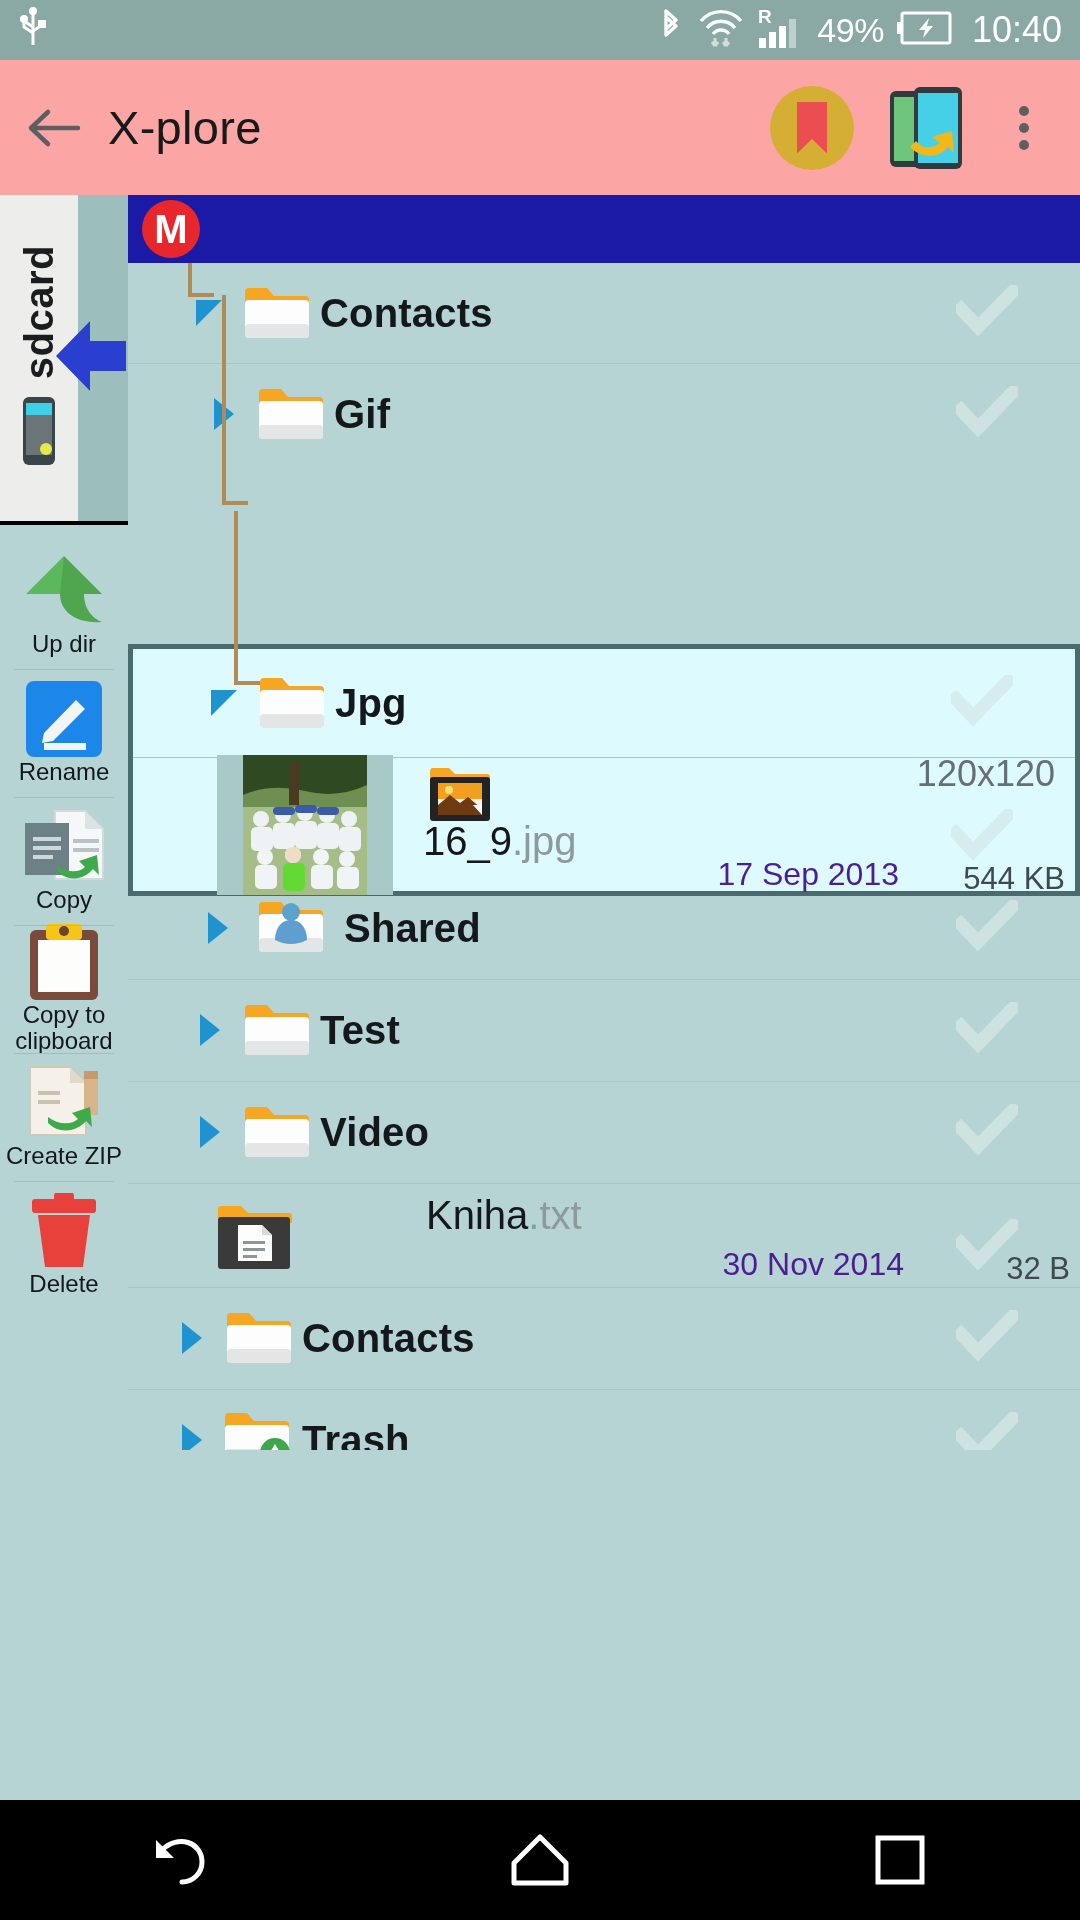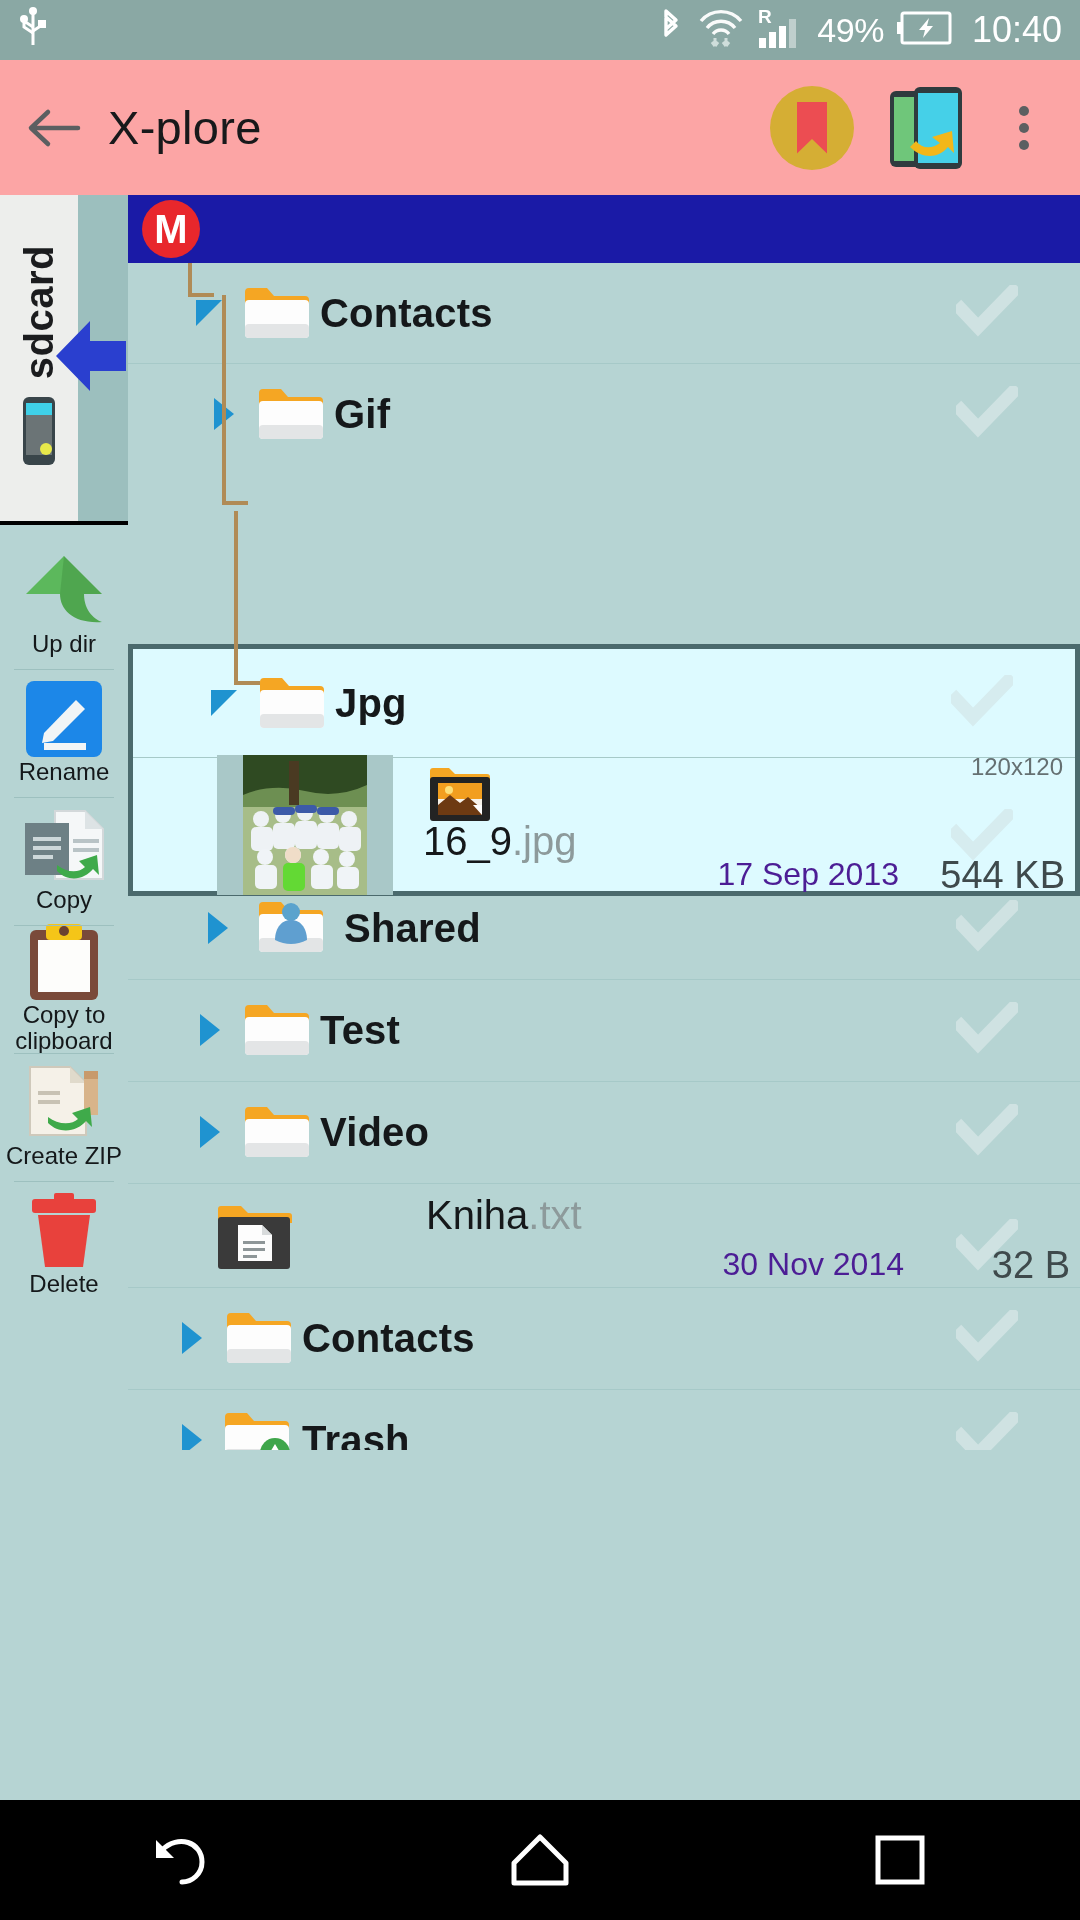--- a/index.html
+++ b/index.html
@@ -115,22 +115,22 @@
   }
   .thumbwrap{
     position:absolute; left:84px; top:4px; width:176px; height:152px;
     background:#a9c8c8; display:flex; align-items:center; justify-content:center;
   }
   .thumb{ width:124px; height:152px; overflow:hidden; position:relative; }
   .ftype{ position:absolute; left:296px; top:10px; width:62px; height:62px; }
   .fname{ position:absolute; left:290px; top:76px; font-size:40px; color:#15181a;}
   .fname .ext{ color:#8d9a9b; }
   .fdate{ position:absolute; right:176px; bottom:6px; font-size:32px; color:#4c1d95;}
-  .fsize{ position:absolute; right:10px; bottom:2px; font-size:38px; color:#3f4a4c;}
-  .fdim{ position:absolute; right:12px; top:4px; font-size:24px; color:#657072;}
+  .fsize{ position:absolute; right:10px; bottom:2px; font-size:31px; color:#3f4a4c;}
+  .fdim{ position:absolute; right:20px; top:4px; font-size:36px; color:#657072;}
   .fcheck{ position:absolute; right:62px; top:50%; transform:translateY(-50%); }
   .sel-block{
     position:absolute; left:0; top:449px; width:952px; height:252px;
     border:5px solid #4b6a6d; background:#ddfaff; z-index:3;
   }
 
   
   .tree{ position:absolute; left:0; top:68px; width:952px; height:700px; pointer-events:none; z-index:4;}
 
   

